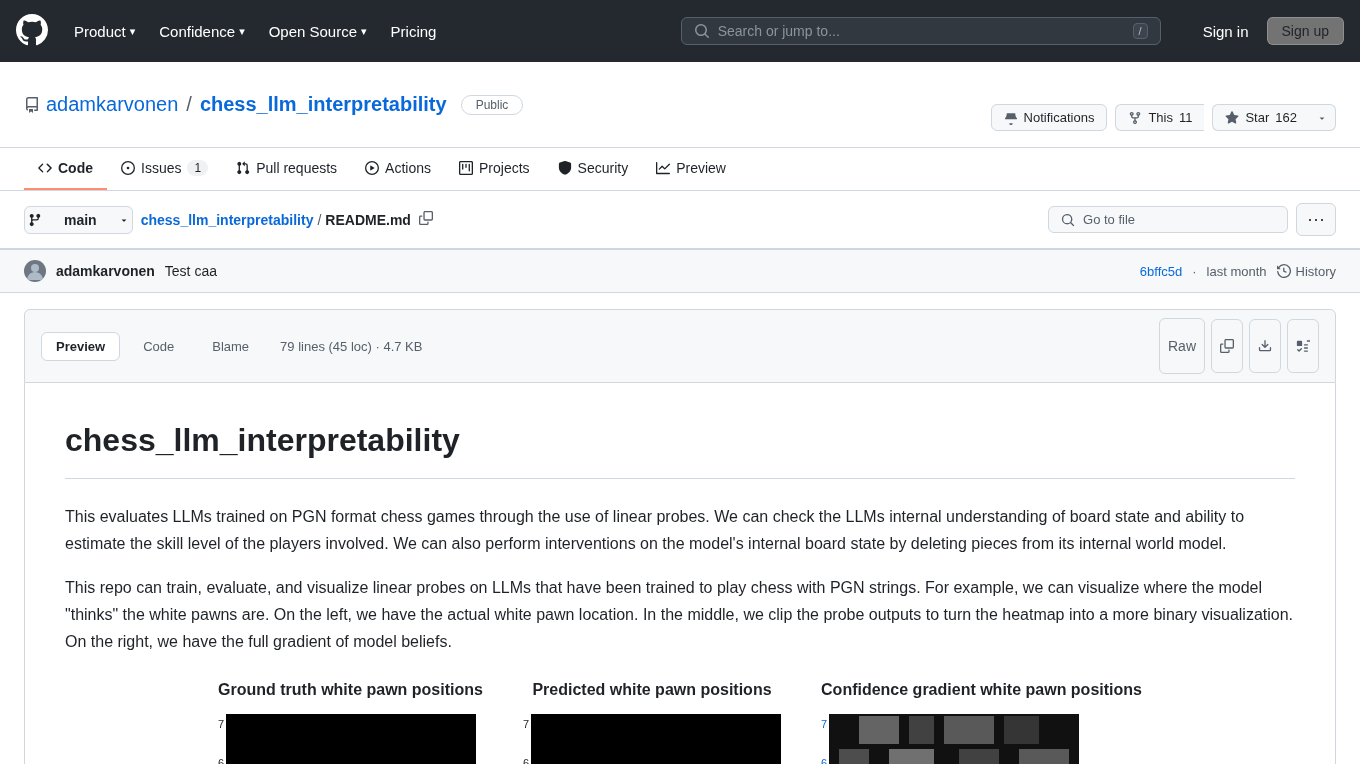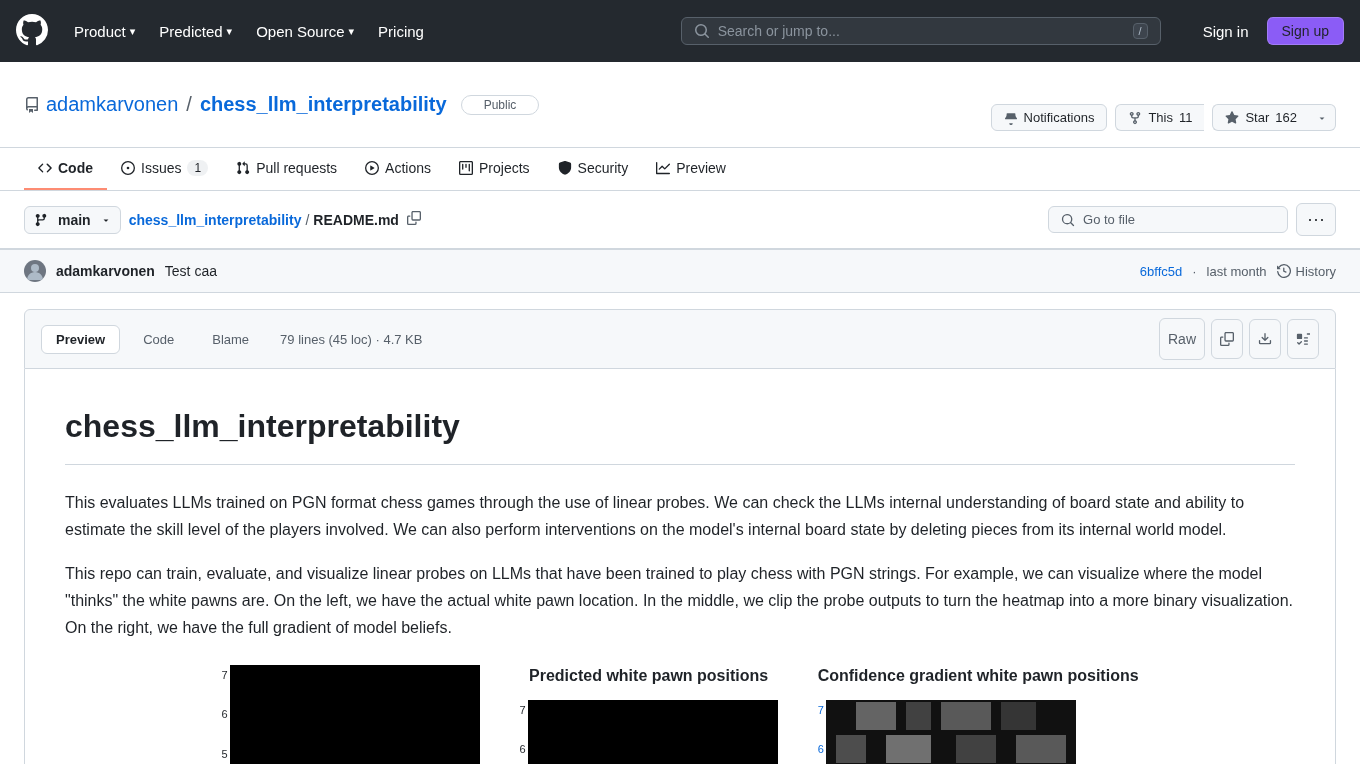--- a/index.html
+++ b/index.html
@@ -56,21 +56,21 @@
     .btn-sign-in {
       color: #ffffff;
       background: transparent;
       border: none;
       font-size: 15px;
       font-weight: 500;
       cursor: pointer;
       padding: 6px 10px;
     }
     .btn-sign-up {
-      background: #8b5cf6;
+      background: #737373;
       color: #1f2328;
       border: 1px solid rgba(255,255,255,0.2);
       border-radius: 6px;
       font-size: 14px;
       font-weight: 500;
       padding: 5px 14px;
       cursor: pointer;
     }
 
     
@@ -82,21 +82,21 @@
       align-items: center;
       justify-content: space-between;
     }
     .repo-title { display: flex; align-items: center; gap: 6px; font-size: 20px; }
     .repo-title a { color: #0969da; text-decoration: none; font-weight: 400; }
     .repo-title .slash { color: #57606a; margin: 0 2px; }
     .repo-title .repo-name { color: #0969da; font-weight: 600; text-decoration: none; }
     .badge-public {
       border: 1px solid #d0d7de;
       border-radius: 20px;
-      padding: 2px 22px;
+      padding: 2px 14px;
       font-size: 12px;
       font-weight: 500;
       color: #57606a;
       margin-left: 8px;
     }
     .repo-actions { display: flex; align-items: center; gap: 8px; margin-top: 26px; }
     .repo-btn {
       display: flex;
       align-items: center;
       gap: 6px;
@@ -157,24 +157,24 @@
       padding: 12px 24px;
       display: flex;
       align-items: center;
       gap: 8px;
       border-bottom: 1px solid #d0d7de;
       background: #ffffff;
     }
     .branch-selector {
       display: flex;
       align-items: center;
-      gap: 10px;
-      border: 1px solid #d0d7de;
-      border-radius: 6px;
-      padding: 5px 9px;
+      gap: 22px;
+      border: 1px solid #d0d7de;
+      border-radius: 6px;
+      padding: 5px 3px;
       background: #f6f8fa;
       cursor: pointer;
       font-size: 14px;
       font-weight: 600;
       color: #1f2328;
     }
     .breadcrumb-path { display: flex; align-items: center; gap: 4px; font-size: 14px; }
     .breadcrumb-path a { color: #0969da; text-decoration: none; font-weight: 600; }
     .breadcrumb-path .sep { color: #57606a; }
     .copy-btn { border: none; background: transparent; cursor: pointer; color: #57606a; padding: 4px; }
@@ -257,21 +257,21 @@
       border: 1px solid #d0d7de;
     }
     .file-tab.active { background: #ffffff; font-weight: 600; }
     .file-tab.inactive { background: transparent; border-color: transparent; color: #57606a; }
     .file-meta { color: #57606a; font-size: 13px; margin-left: 8px; }
     .file-actions { display: flex; align-items: center; gap: 6px; margin-left: auto; }
     .file-action-btn {
       border: 1px solid #d0d7de;
       border-radius: 6px;
       background: #f6f8fa;
-      padding: 12px 8px;
+      padding: 19px 8px;
       cursor: pointer;
       color: #57606a;
       font-size: 14px;
       display: flex; align-items: center; gap: 3px;
     }
 
     
     .readme-content {
       padding: 32px 40px;
       margin: 0 24px;
@@ -322,21 +322,21 @@
       <path d="M8 0C3.58 0 0 3.58 0 8c0 3.54 2.29 6.53 5.47 7.59.4.07.55-.17.55-.38 0-.19-.01-.82-.01-1.49-2.01.37-2.53-.49-2.69-.94-.09-.23-.48-.94-.82-1.13-.28-.15-.68-.52-.01-.53.63-.01 1.08.58 1.23.82.72 1.21 1.87.87 2.33.66.07-.52.28-.87.51-1.07-1.78-.2-3.64-.89-3.64-3.95 0-.87.31-1.59.82-2.15-.08-.2-.36-1.02.08-2.12 0 0 .67-.21 2.2.82.64-.18 1.32-.27 2-.27.68 0 1.36.09 2 .27 1.53-1.04 2.2-.82 2.2-.82.44 1.1.16 1.92.08 2.12.51.56.82 1.27.82 2.15 0 3.07-1.87 3.75-3.65 3.95.29.25.54.73.54 1.48 0 1.07-.01 1.93-.01 2.2 0 .21.15.46.55.38A8.013 8.013 0 0016 8c0-4.42-3.58-8-8-8z"></path>
     </svg>
   </span>
 
   <div class="nav-links">
     <a class="nav-link">
       <span>Product</span>
       <span class="chevron">▾</span>
     </a>
     <a class="nav-link">
-      <span>Predicted</span>
+      <span>Confidence</span>
       <span class="chevron">▾</span>
     </a>
     <a class="nav-link">
       <span>Open Source</span>
       <span class="chevron">▾</span>
     </a>
     <a class="nav-link">
       <span>Pricing</span>
     </a>
   </div>
@@ -534,20 +534,21 @@
 </div>
 
 <div class="readme-content">
   <h1>chess_llm_interpretability</h1>
   <p>This evaluates LLMs trained on PGN format chess games through the use of linear probes. We can check the LLMs internal understanding of board state and ability to estimate the skill level of the players involved. We can also perform interventions on the model's internal board state by deleting pieces from its internal world model.</p>
   <p>This repo can train, evaluate, and visualize linear probes on LLMs that have been trained to play chess with PGN strings. For example, we can visualize where the model "thinks" the white pawns are. On the left, we have the actual white pawn location. In the middle, we clip the probe outputs to turn the heatmap into a more binary visualization. On the right, we have the full gradient of model beliefs.</p>
 
   <div class="chart-row">
 
     <div class="chart-item">
+      <h3>Ground truth white pawn positions</h3>
       <div style="display:flex; align-items:stretch;">
         <div class="chart-labels">
           <span>7</span>
             <span>6</span>
             <span>5</span>
         </div>
         <div class="chart-canvas" style="background:#000; width:250px; height:100px;"></div>
       </div>
     </div>
 

